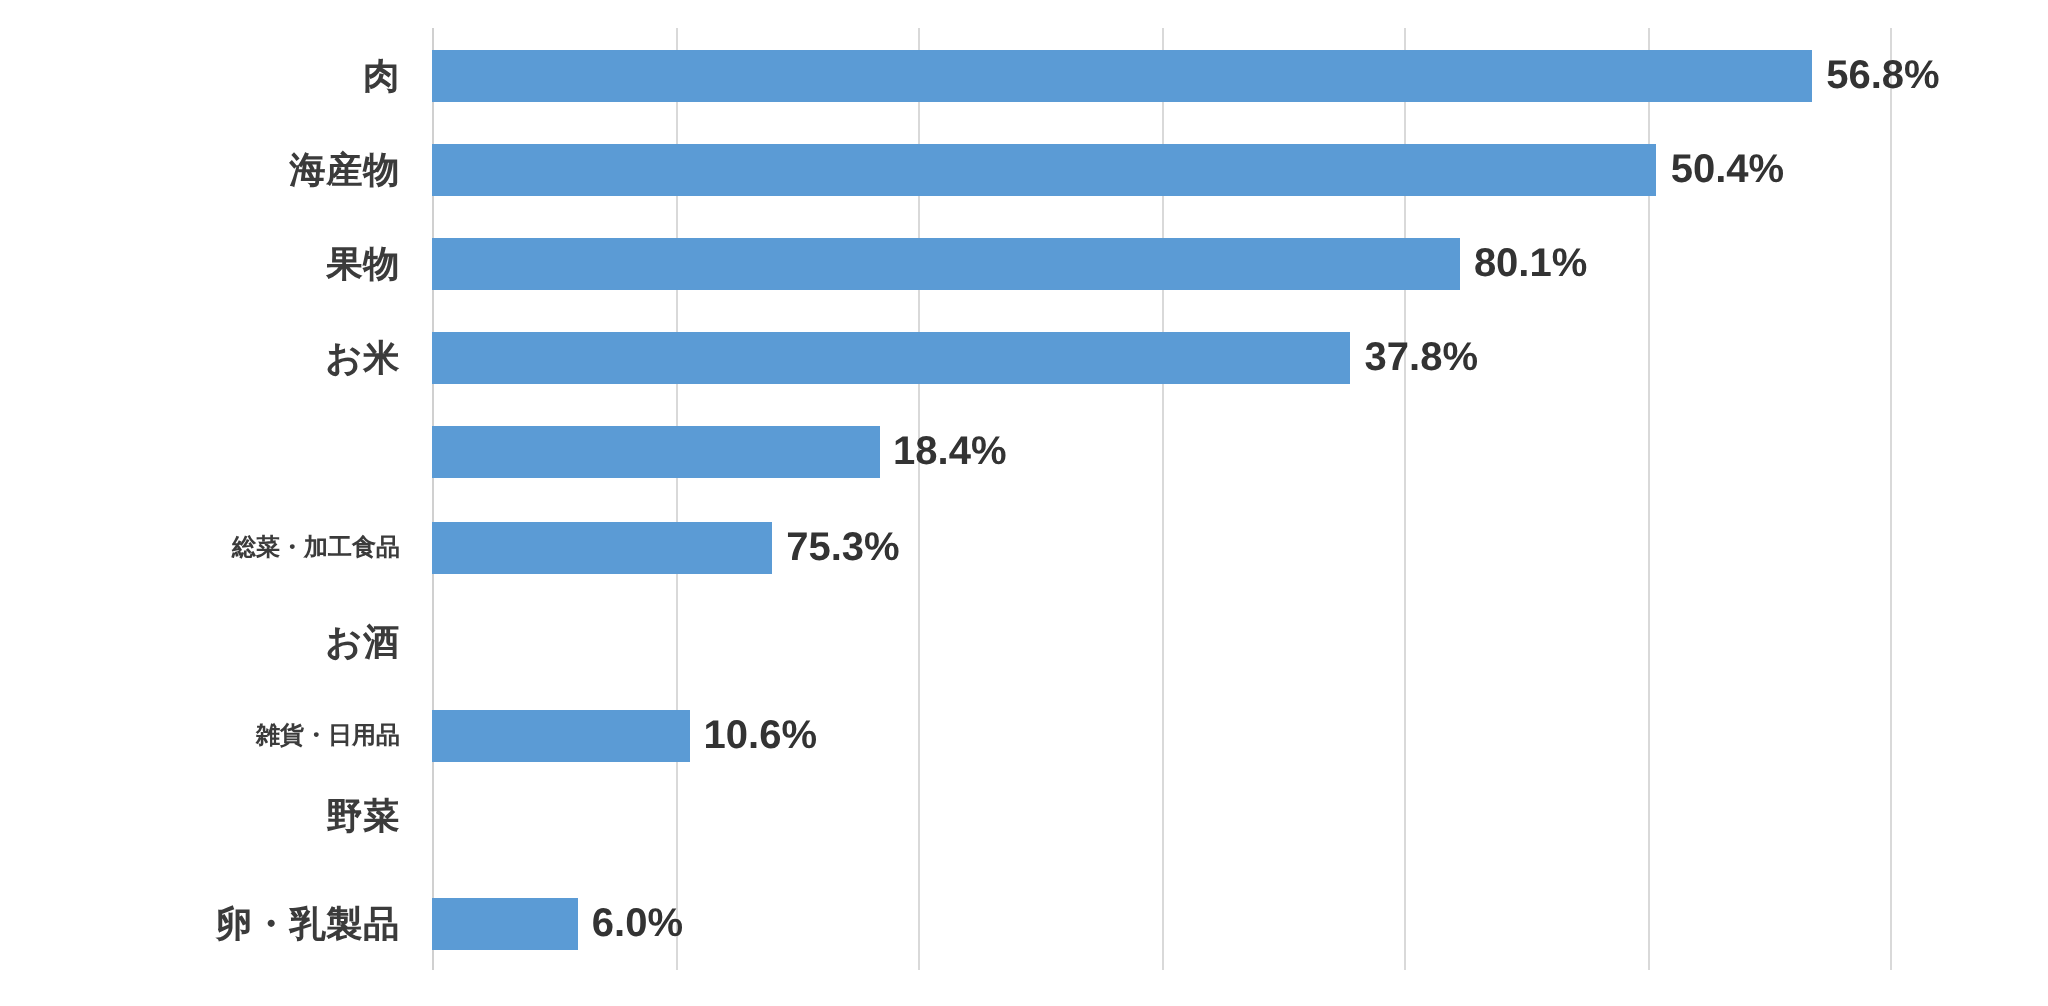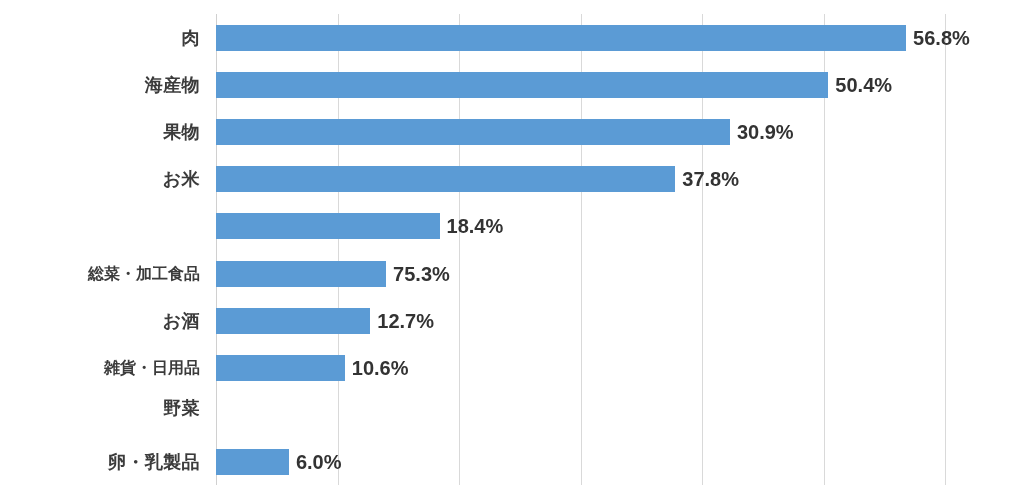--- a/index.html
+++ b/index.html
@@ -56,21 +56,21 @@
     top: 50%;
     transform: translateY(-50%);
     text-align: right;
     font-size: 18px;
     font-weight: 700;
     color: #3b3b3b;
     letter-spacing: 0.4px;
     white-space: nowrap;
   }
   .cat-label.long {
-    font-size: 16px;
+    font-size: 12px;
     letter-spacing: 0px;
   }
   .bar-wrap {
     position: absolute;
     left: 216px;
     top: 50%;
     transform: translateY(-50%);
     height: 26px;
     display: flex;
     align-items: center;
@@ -118,21 +118,21 @@
         <div class="cat-label">海産物</div>
         <div class="bar-wrap">
           <div class="bar" style="width: 612.36px; background: rgb(91, 155, 213);"></div>
           <div class="bar-value">50.4%</div>
         </div>
       </div>
       <div class="row" style="top: 108.4px;">
         <div class="cat-label">果物</div>
         <div class="bar-wrap">
           <div class="bar" style="width: 513.945px; background: rgb(91, 155, 213);"></div>
-          <div class="bar-value">30.9%</div>
+          <div class="bar-value">80.1%</div>
         </div>
       </div>
       <div class="row" style="top: 155.6px;">
         <div class="cat-label">お米</div>
         <div class="bar-wrap">
           <div class="bar" style="width: 459.27px; background: rgb(91, 155, 213);"></div>
           <div class="bar-value">37.8%</div>
         </div>
       </div>
       <div class="row" style="top: 202.8px;">
@@ -143,24 +143,20 @@
       </div>
       <div class="row" style="top: 250px;">
         <div class="cat-label long">総菜・加工食品</div>
         <div class="bar-wrap">
           <div class="bar" style="width: 170.1px; background: rgb(91, 155, 213);"></div>
           <div class="bar-value">75.3%</div>
         </div>
       </div>
       <div class="row" style="top: 297.2px;">
         <div class="cat-label">お酒</div>
-        <div class="bar-wrap">
-          <div class="bar" style="width: 154.305px; background: rgb(91, 155, 213);"></div>
-          <div class="bar-value">12.7%</div>
-        </div>
       </div>
       <div class="row" style="top: 344.4px;">
         <div class="cat-label long">雑貨・日用品</div>
         <div class="bar-wrap">
           <div class="bar" style="width: 128.79px; background: rgb(91, 155, 213);"></div>
           <div class="bar-value">10.6%</div>
         </div>
       </div>
       <div class="row" style="top: 384px; padding-left: 36px;">
         <div class="cat-label">野菜</div>

